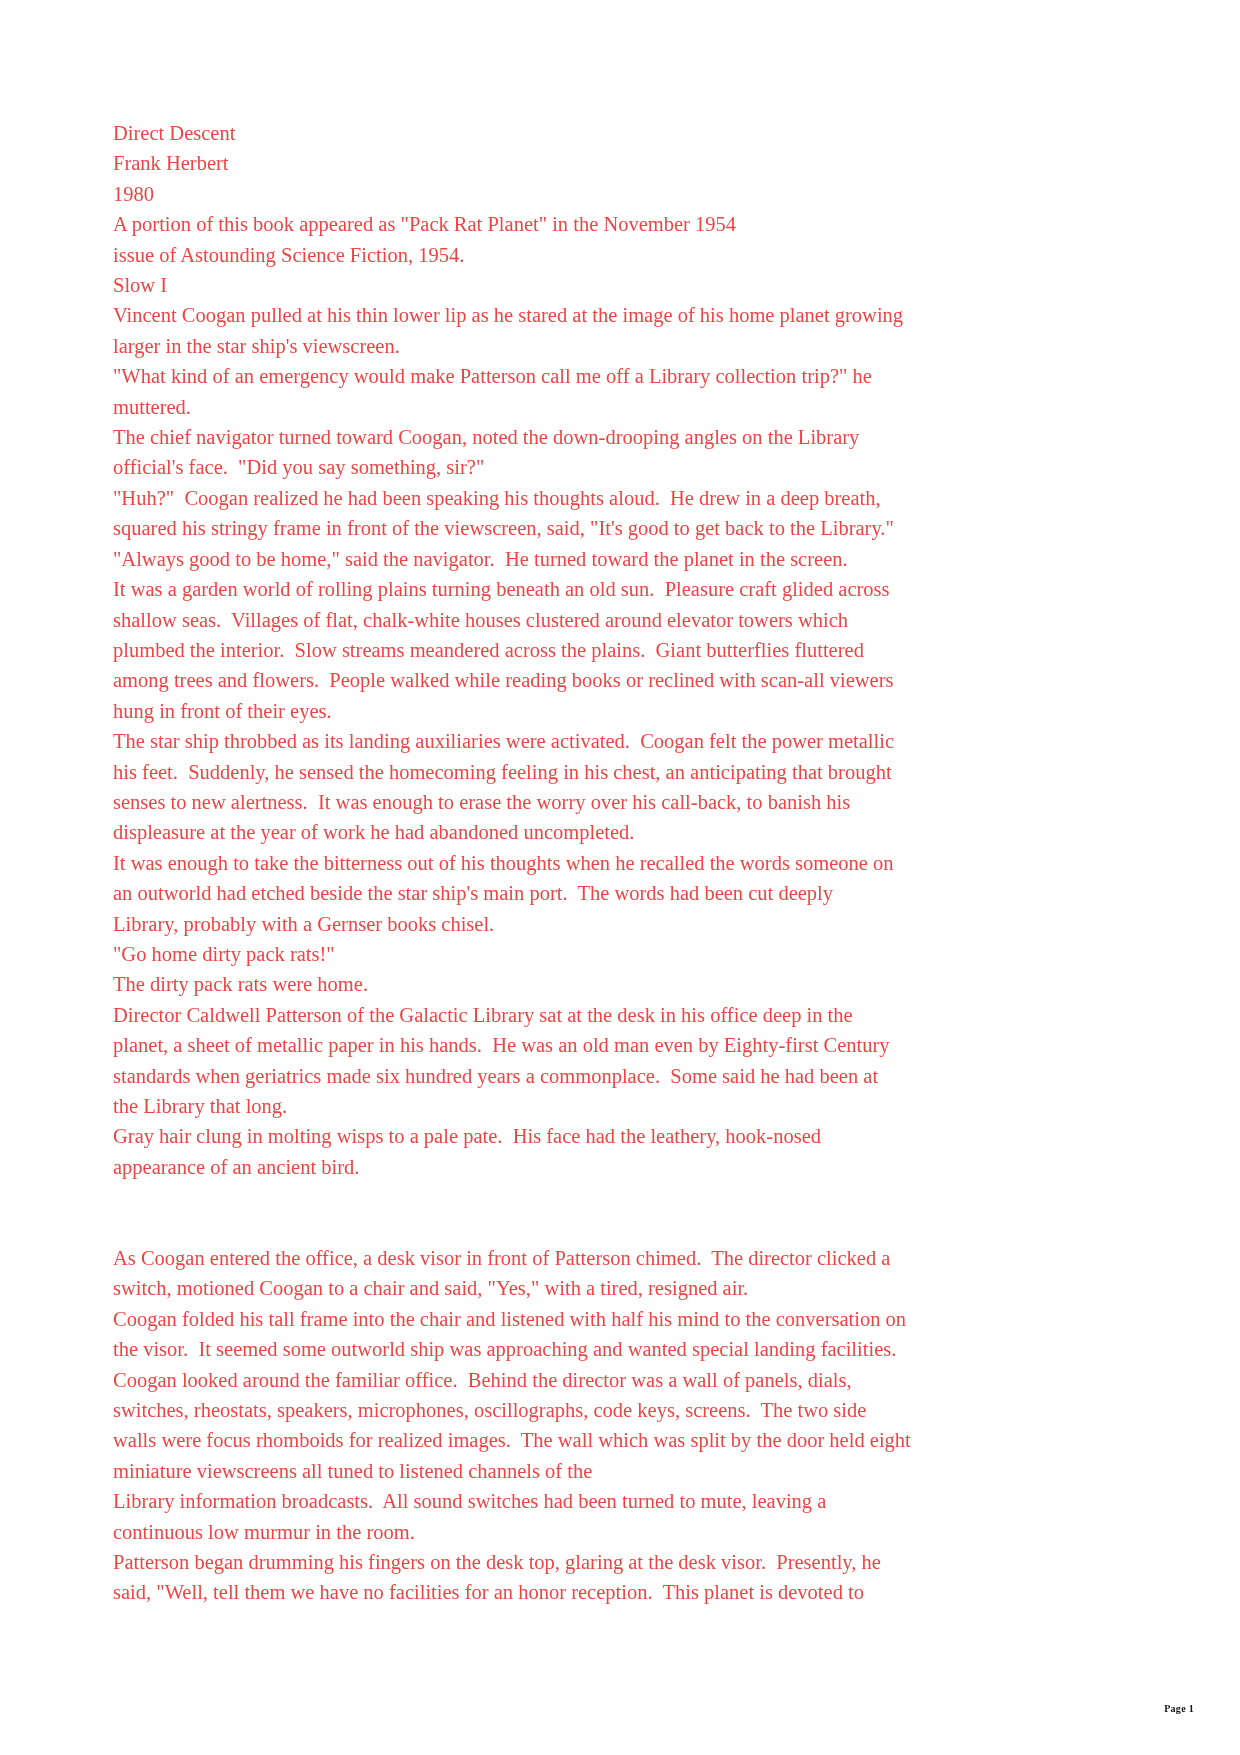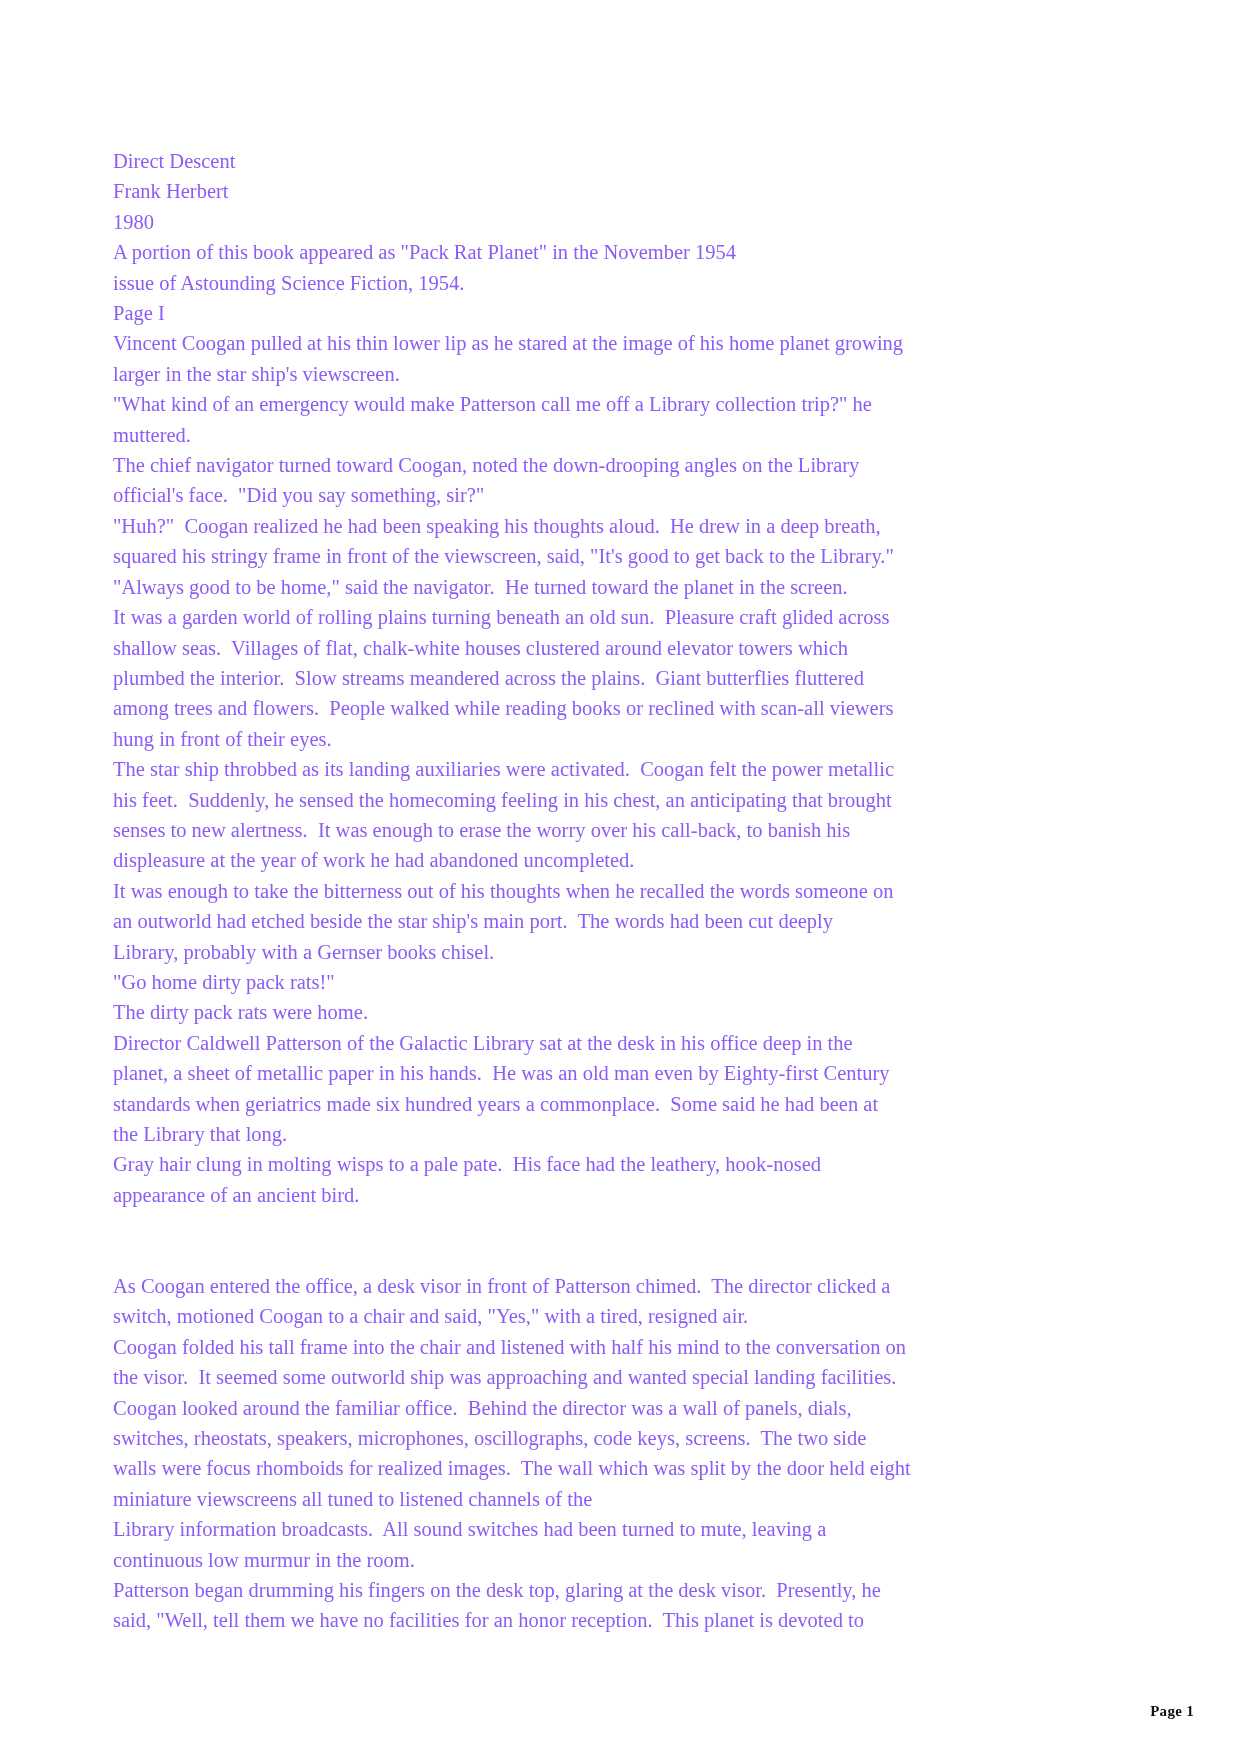--- a/index.html
+++ b/index.html
@@ -11,52 +11,52 @@
     position: relative;
     width: 1240px;
     height: 1755px;
     background: #ffffff;
     overflow: hidden;
     font-family: "Liberation Serif", "DejaVu Serif", serif;
   }
   .text-block {
     position: absolute;
     left: 113px;
-    top: 146px;
+    top: 118px;
     width: 1010px;
     font-size: 20.5px;
     line-height: 30.4px;
-    color: #8b5cf6;
+    color: #ef4444;
     font-weight: 400;
   }
   .line {
     white-space: pre;       
     min-height: 30.4px;
   }
   .footer {
     position: absolute;
     top: 1703px;
     right: 46px;
-    font-size: 15px;
+    font-size: 10px;
     font-weight: 700;
     color: #111111;
     letter-spacing: 0.3px;
   }
 </style>
 </head>
 <body>
 
 <div class="page">
   <div class="text-block">
       <div class="line">Direct Descent</div>
       <div class="line">Frank Herbert</div>
       <div class="line">1980</div>
       <div class="line">A portion of this book appeared as "Pack Rat Planet" in the November 1954</div>
       <div class="line">issue of Astounding Science Fiction, 1954.</div>
-      <div class="line">Page I</div>
+      <div class="line">Slow I</div>
       <div class="line">Vincent Coogan pulled at his thin lower lip as he stared at the image of his home planet growing</div>
       <div class="line">larger in the star ship's viewscreen.</div>
       <div class="line">"What kind of an emergency would make Patterson call me off a Library collection trip?" he</div>
       <div class="line">muttered.</div>
       <div class="line">The chief navigator turned toward Coogan, noted the down-drooping angles on the Library</div>
       <div class="line">official's face.  "Did you say something, sir?"</div>
       <div class="line">"Huh?"  Coogan realized he had been speaking his thoughts aloud.  He drew in a deep breath,</div>
       <div class="line">squared his stringy frame in front of the viewscreen, said, "It's good to get back to the Library."</div>
       <div class="line">"Always good to be home," said the navigator.  He turned toward the planet in the screen.</div>
       <div class="line">It was a garden world of rolling plains turning beneath an old sun.  Pleasure craft glided across</div>

